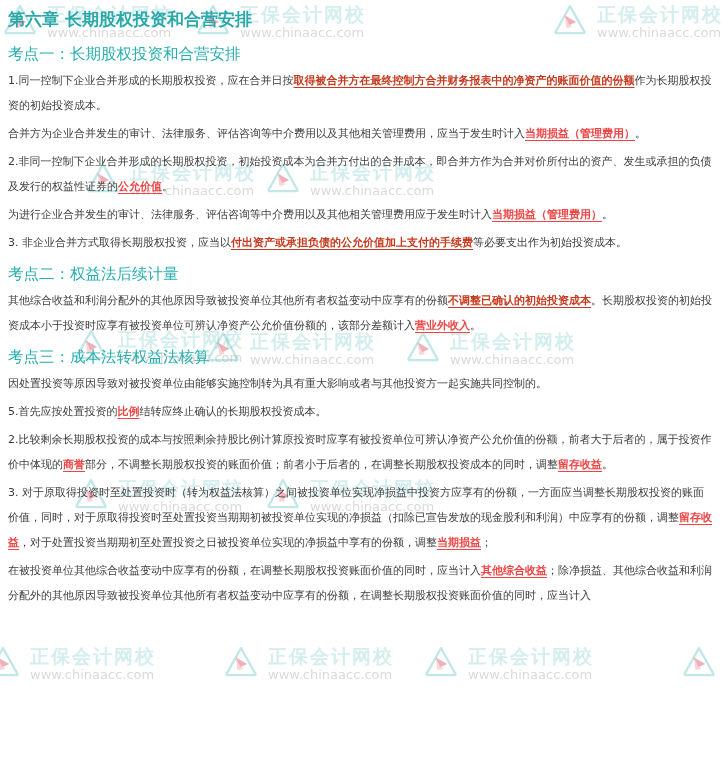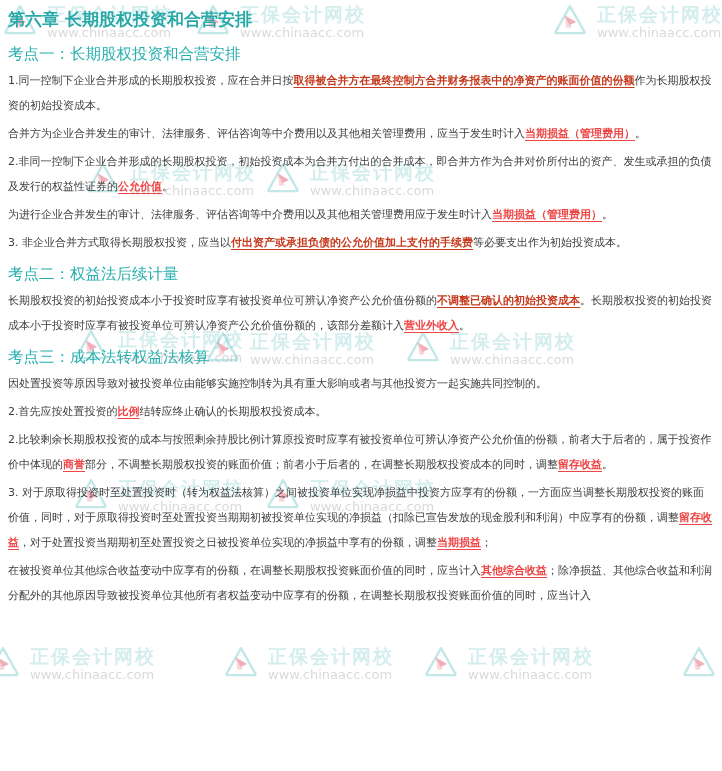--- a/index.html
+++ b/index.html
@@ -203,21 +203,21 @@
 <div class="content">
   <div class="page-title">第六章 长期股权投资和合营安排</div>
   <div>
       <div class="section-heading">考点一：长期股权投资和合营安排</div>
       <p class="para"><span>1.同一控制下企业合并形成的长期股权投资，应在合并日按</span><span class="em em-red">取得被合并方在最终控制方合并财务报表中的净资产的账面价值的份额</span><span>作为长期股权投资的初始投资成本。</span></p>
       <p class="para"><span>合并方为企业合并发生的审计、法律服务、评估咨询等中介费用以及其他相关管理费用，应当于发生时计入</span><span class="em em-orange">当期损益（管理费用）</span><span>。</span></p>
       <p class="para"><span>2.非同一控制下企业合并形成的长期股权投资，初始投资成本为合并方付出的合并成本，即合并方作为合并对价所付出的资产、发生或承担的负债及发行的权益性证券的</span><span class="em em-orange">公允价值</span><span>。</span></p>
       <p class="para"><span>为进行企业合并发生的审计、法律服务、评估咨询等中介费用以及其他相关管理费用应于发生时计入</span><span class="em em-orange">当期损益（管理费用）</span><span>。</span></p>
       <p class="para"><span>3. 非企业合并方式取得长期股权投资，应当以</span><span class="em em-red">付出资产或承担负债的公允价值加上支付的手续费</span><span>等必要支出作为初始投资成本。</span></p>
       <div class="section-heading">考点二：权益法后续计量</div>
-      <p class="para"><span>长期股权投资的初始投资成本小于投资时应享有被投资单位可辨认净资产公允价值份额的</span><span class="em em-red">不调整已确认的初始投资成本</span><span>。长期股权投资的初始投资成本小于投资时应享有被投资单位可辨认净资产公允价值份额的，该部分差额计入</span><span class="em em-orange">营业外收入</span><span>。</span></p>
+      <p class="para"><span>其他综合收益和利润分配外的其他原因导致被投资单位其他所有者权益变动中应享有的份额</span><span class="em em-red">不调整已确认的初始投资成本</span><span>。长期股权投资的初始投资成本小于投资时应享有被投资单位可辨认净资产公允价值份额的，该部分差额计入</span><span class="em em-orange">营业外收入</span><span>。</span></p>
       <div class="section-heading">考点三：成本法转权益法核算</div>
       <p class="para"><span>因处置投资等原因导致对被投资单位由能够实施控制转为具有重大影响或者与其他投资方一起实施共同控制的。</span></p>
-      <p class="para"><span>2.首先应按处置投资的</span><span class="em em-orange">比例</span><span>结转应终止确认的长期股权投资成本。</span></p>
+      <p class="para"><span>5.首先应按处置投资的</span><span class="em em-orange">比例</span><span>结转应终止确认的长期股权投资成本。</span></p>
       <p class="para"><span>2.比较剩余长期股权投资的成本与按照剩余持股比例计算原投资时应享有被投资单位可辨认净资产公允价值的份额，前者大于后者的，属于投资作价中体现的</span><span class="em em-orange">商誉</span><span>部分，不调整长期股权投资的账面价值；前者小于后者的，在调整长期股权投资成本的同时，调整</span><span class="em em-orange">留存收益</span><span>。</span></p>
       <p class="para"><span>3. 对于原取得投资时至处置投资时（转为权益法核算）之间被投资单位实现净损益中投资方应享有的份额，一方面应当调整长期股权投资的账面价值，同时，对于原取得投资时至处置投资当期期初被投资单位实现的净损益（扣除已宣告发放的现金股利和利润）中应享有的份额，调整</span><span class="em em-orange">留存收益</span><span>，对于处置投资当期期初至处置投资之日被投资单位实现的净损益中享有的份额，调整</span><span class="em em-orange">当期损益</span><span>；</span></p>
       <p class="para"><span>在被投资单位其他综合收益变动中应享有的份额，在调整长期股权投资账面价值的同时，应当计入</span><span class="em em-orange">其他综合收益</span><span>；除净损益、其他综合收益和利润分配外的其他原因导致被投资单位其他所有者权益变动中应享有的份额，在调整长期股权投资账面价值的同时，应当计入</span></p>
     </div>
 </div>
 
 </body></html>

